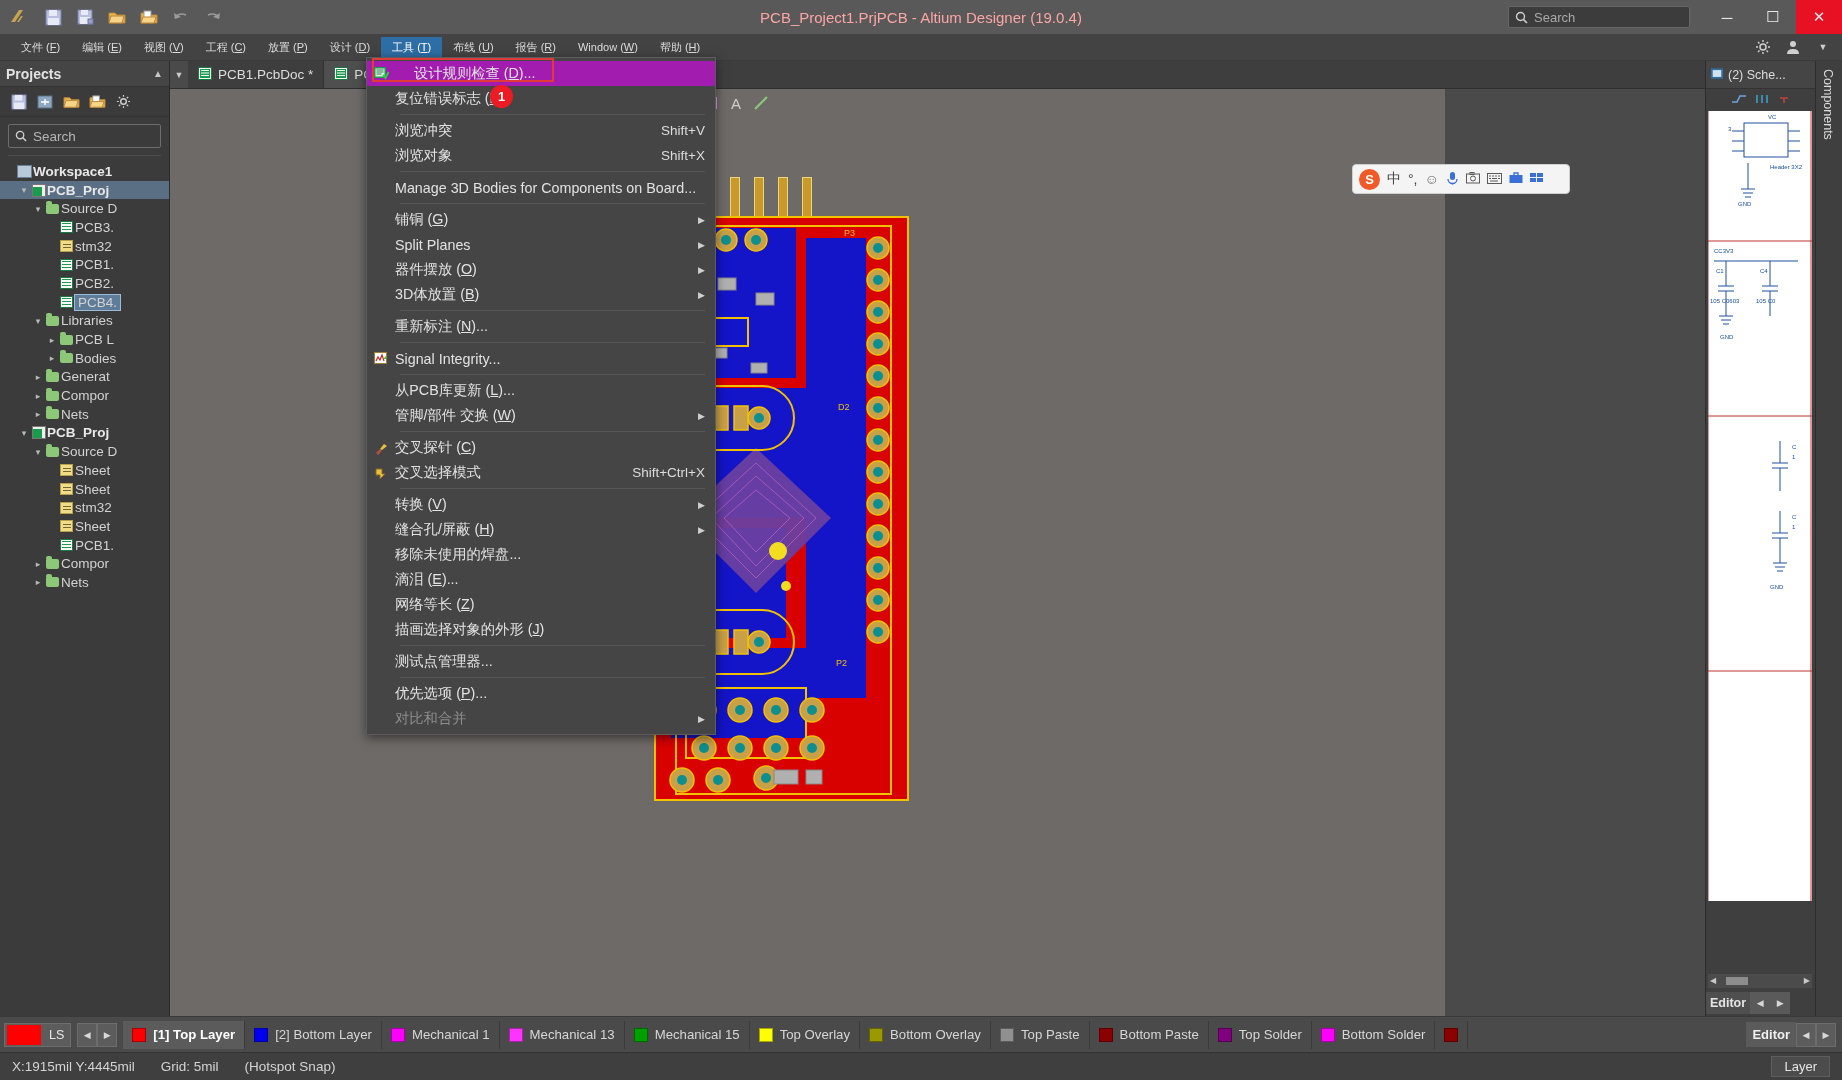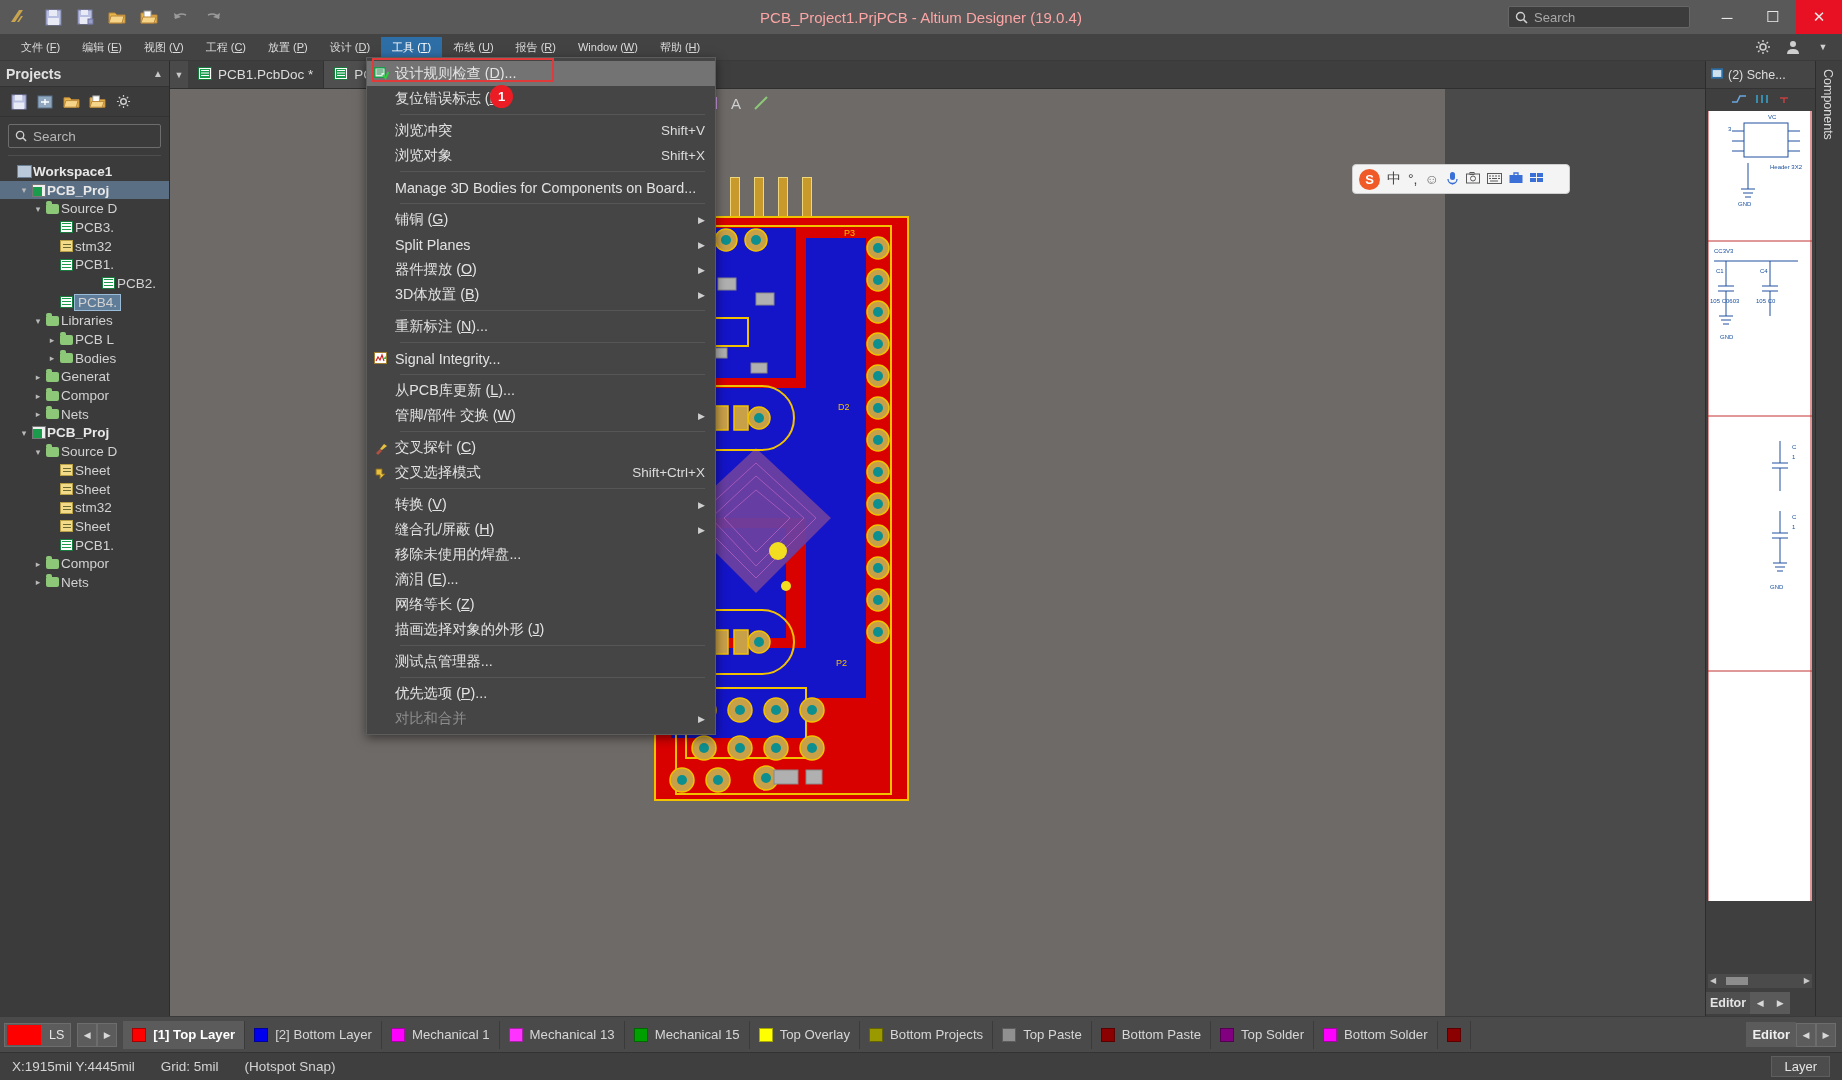--- a/index.html
+++ b/index.html
@@ -145,21 +145,21 @@
   
   .dropdown {
     position: absolute; left: 366px; top: 57px; width: 350px;
     background: #454545; border: 1px solid #5c5c5c; box-shadow: 0 3px 10px rgba(0,0,0,.5);
     padding: 3px 0; z-index: 50;
   }
   .dd-item {
     display: flex; align-items: center; height: 25px; padding: 0 10px 0 0;
     font-size: 14.3px; color: #e2e2e2; position: relative;
   }
-  .dd-item.highlight { background: #737373; }
+  .dd-item.highlight { background: #a21caf; gap: 19px; }
   .dd-item.disabled { color: #8e8e8e; }
   .dd-gutter { width: 28px; flex: 0 0 28px; display: flex; align-items: center; justify-content: center; }
   .dd-label { flex: 1; white-space: nowrap; }
   .dd-label u { text-decoration: underline; }
   .dd-short { color: #dcdcdc; font-size: 13.5px; padding-left: 14px; }
   .dd-arrow { font-size: 9px; color: #cfcfcf; padding-left: 10px; }
   .dd-sep { height: 1px; background: #565656; margin: 3px 10px 3px 33px; }
   .redbox {
     position: absolute; left: 372px; top: 58px; width: 182px; height: 24px;
     border: 2px solid #e03a3a; pointer-events: none; z-index: 60;
@@ -417,21 +417,21 @@
           </span>
           <span class="lbl" style="position:relative;">stm32</span>
         </div>
         <div class="tr" style="padding-left: 46px;">
           <span class="exp" style="position:relative;"></span>
           <span class="ic" style="position:relative;">
             <span class="pcb-ic"></span>
           </span>
           <span class="lbl" style="position:relative;">PCB1.</span>
         </div>
-        <div class="tr" style="padding-left: 46px; margin-left: 42px;">
+        <div class="tr" style="padding-left: 46px;">
           <span class="exp" style="position:relative;"></span>
           <span class="ic" style="position:relative;">
             <span class="pcb-ic"></span>
           </span>
           <span class="lbl" style="position:relative;">PCB2.</span>
         </div>
         <div class="tr sel-box" style="padding-left: 46px;">
           <span class="exp" style="position:relative;"></span>
           <span class="ic" style="position:relative;">
             <span class="pcb-ic"></span>
@@ -1073,21 +1073,21 @@
         <div class="ltab">
           <span class="sw" style="background: rgb(0, 160, 0);"></span>
           <span>Mechanical 15</span>
         </div>
         <div class="ltab">
           <span class="sw" style="background: rgb(255, 255, 0);"></span>
           <span>Top Overlay</span>
         </div>
         <div class="ltab">
           <span class="sw" style="background: rgb(154, 154, 0);"></span>
-          <span>Bottom Projects</span>
+          <span>Bottom Overlay</span>
         </div>
         <div class="ltab">
           <span class="sw" style="background: rgb(144, 144, 144);"></span>
           <span>Top Paste</span>
         </div>
         <div class="ltab">
           <span class="sw" style="background: rgb(139, 0, 0);"></span>
           <span>Bottom Paste</span>
         </div>
         <div class="ltab">

